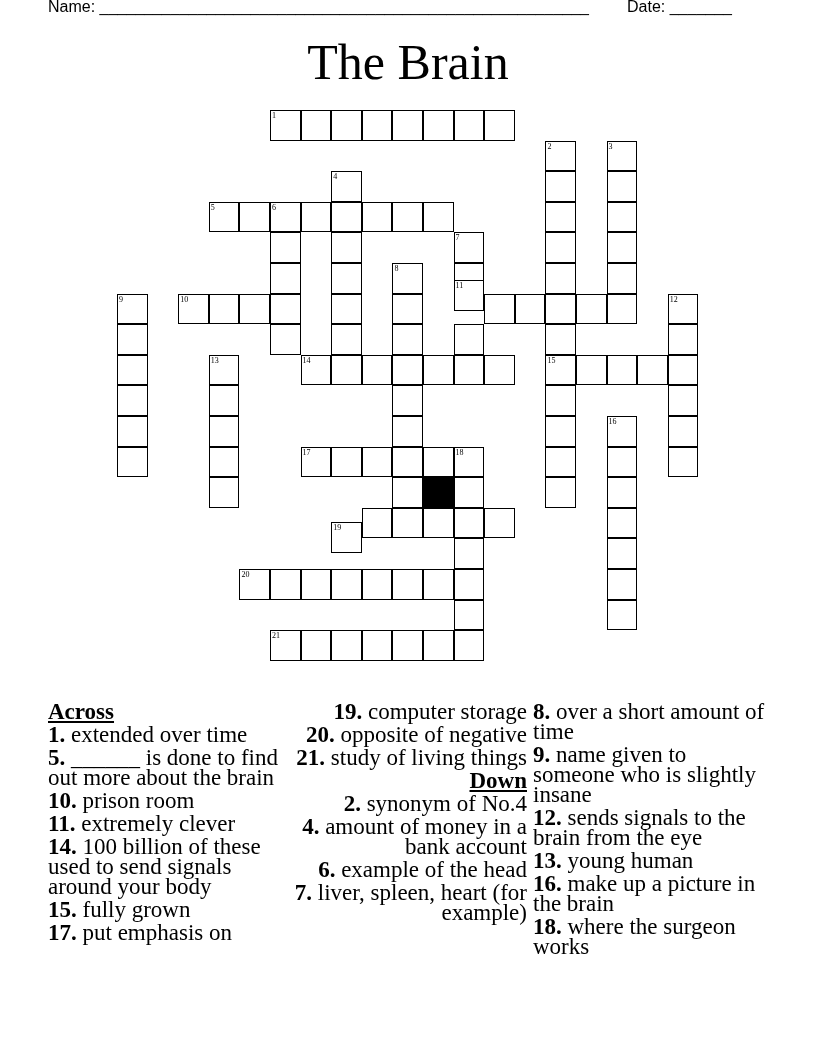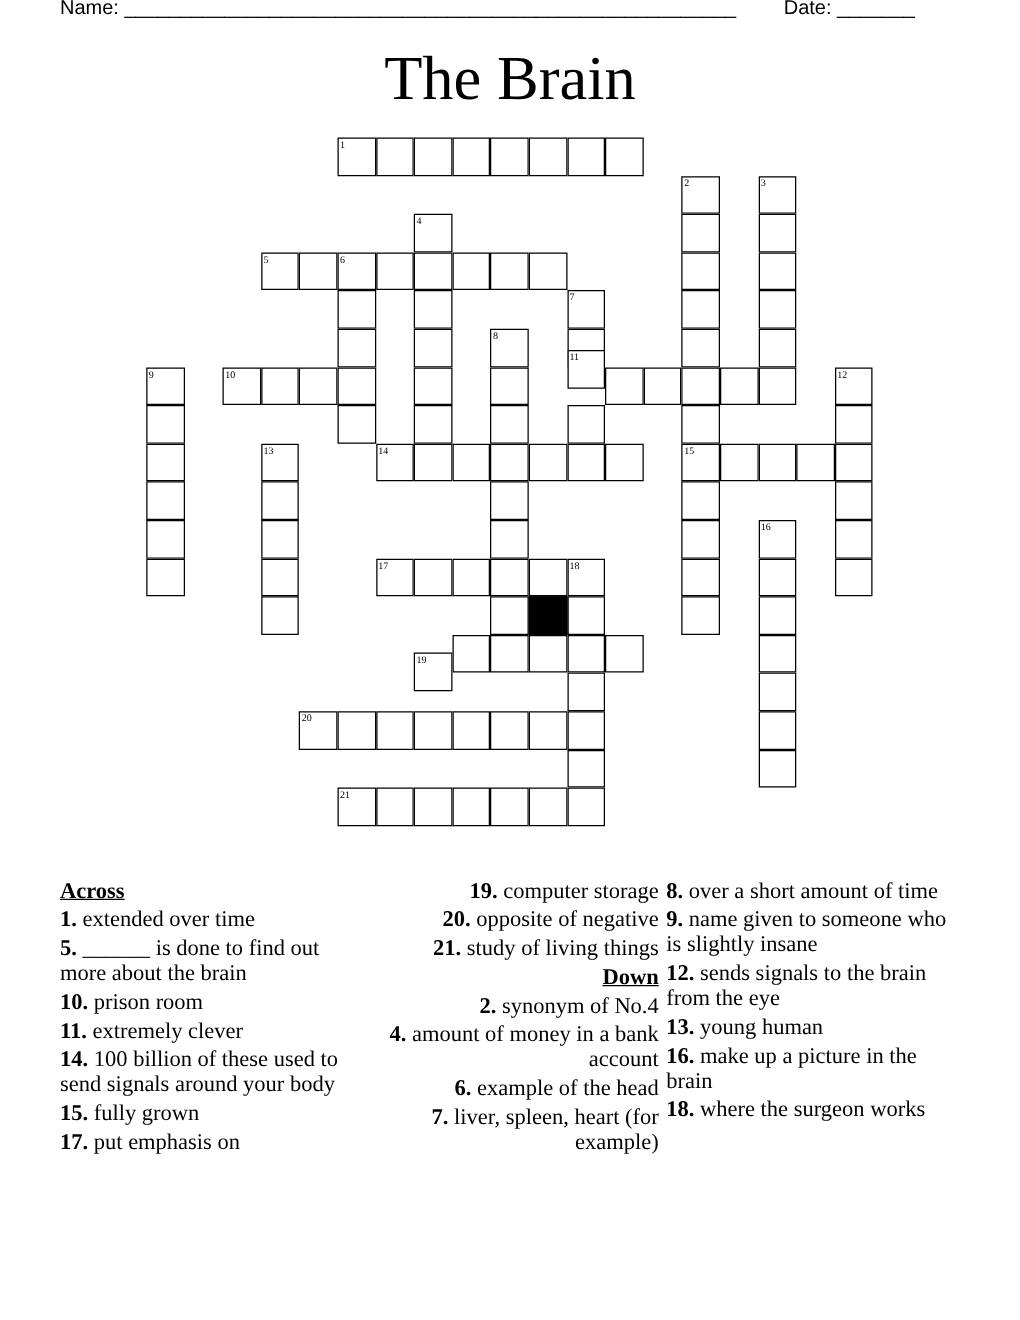--- a/index.html
+++ b/index.html
@@ -19,21 +19,21 @@
     position: absolute; width: 30.6px; height: 30.6px; box-sizing: border-box;
     border: 1.5px solid #000; background: #fff;
   }
   .cell.block { background: #000; }
   .cell .num {
     position: absolute; left: 1px; top: 0px; font-family: "Liberation Serif", serif;
     font-size: 8px; line-height: 9px;
   }
   .clues {
     position: absolute; top: 702px; font-family: "Liberation Serif", serif;
-    font-size: 18px; line-height: 20px;
+    font-size: 23px; line-height: 20px;
   }
   .clues .heading { font-weight: bold; text-decoration: underline; margin-bottom: 3px; }
   .clue { margin-bottom: 3px; }
   .clue b { font-weight: bold; }
   .col1 { left: 48px; width: 236px; }
   .col2 { left: 291px; width: 236px; text-align: right; }
   .col3 { left: 533px; width: 236px; }
 </style>
 </head>
 <body>

